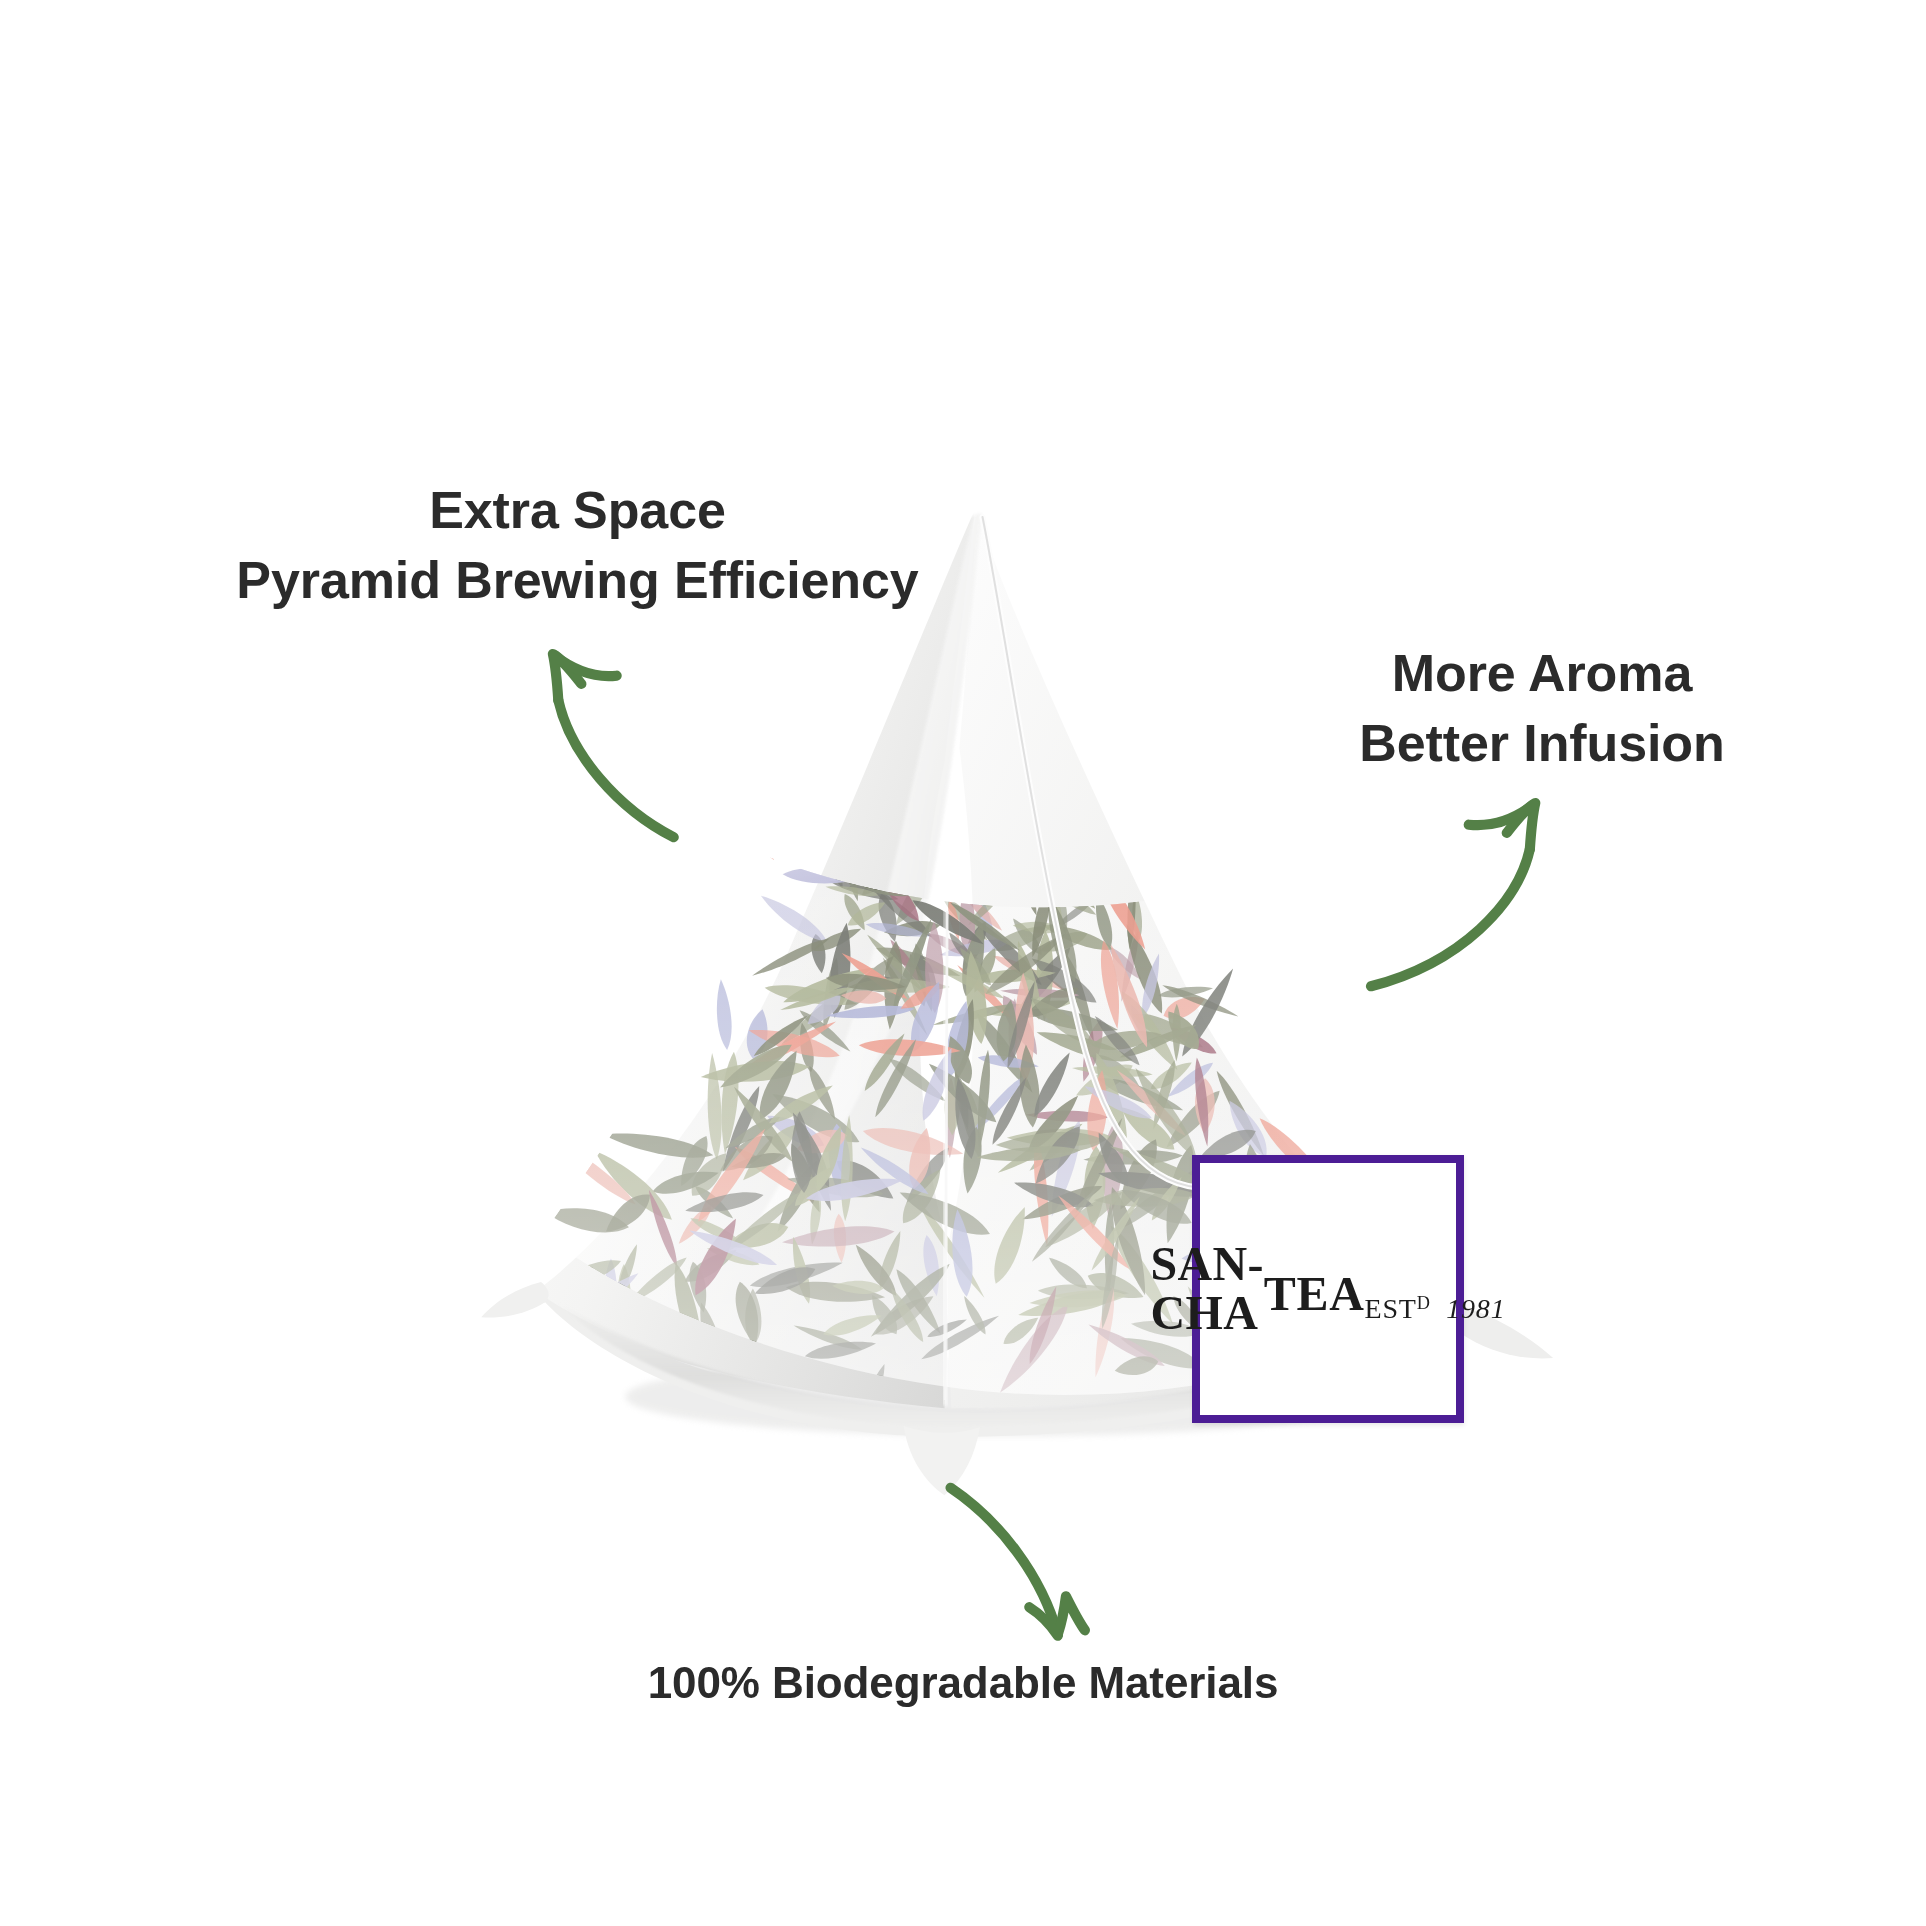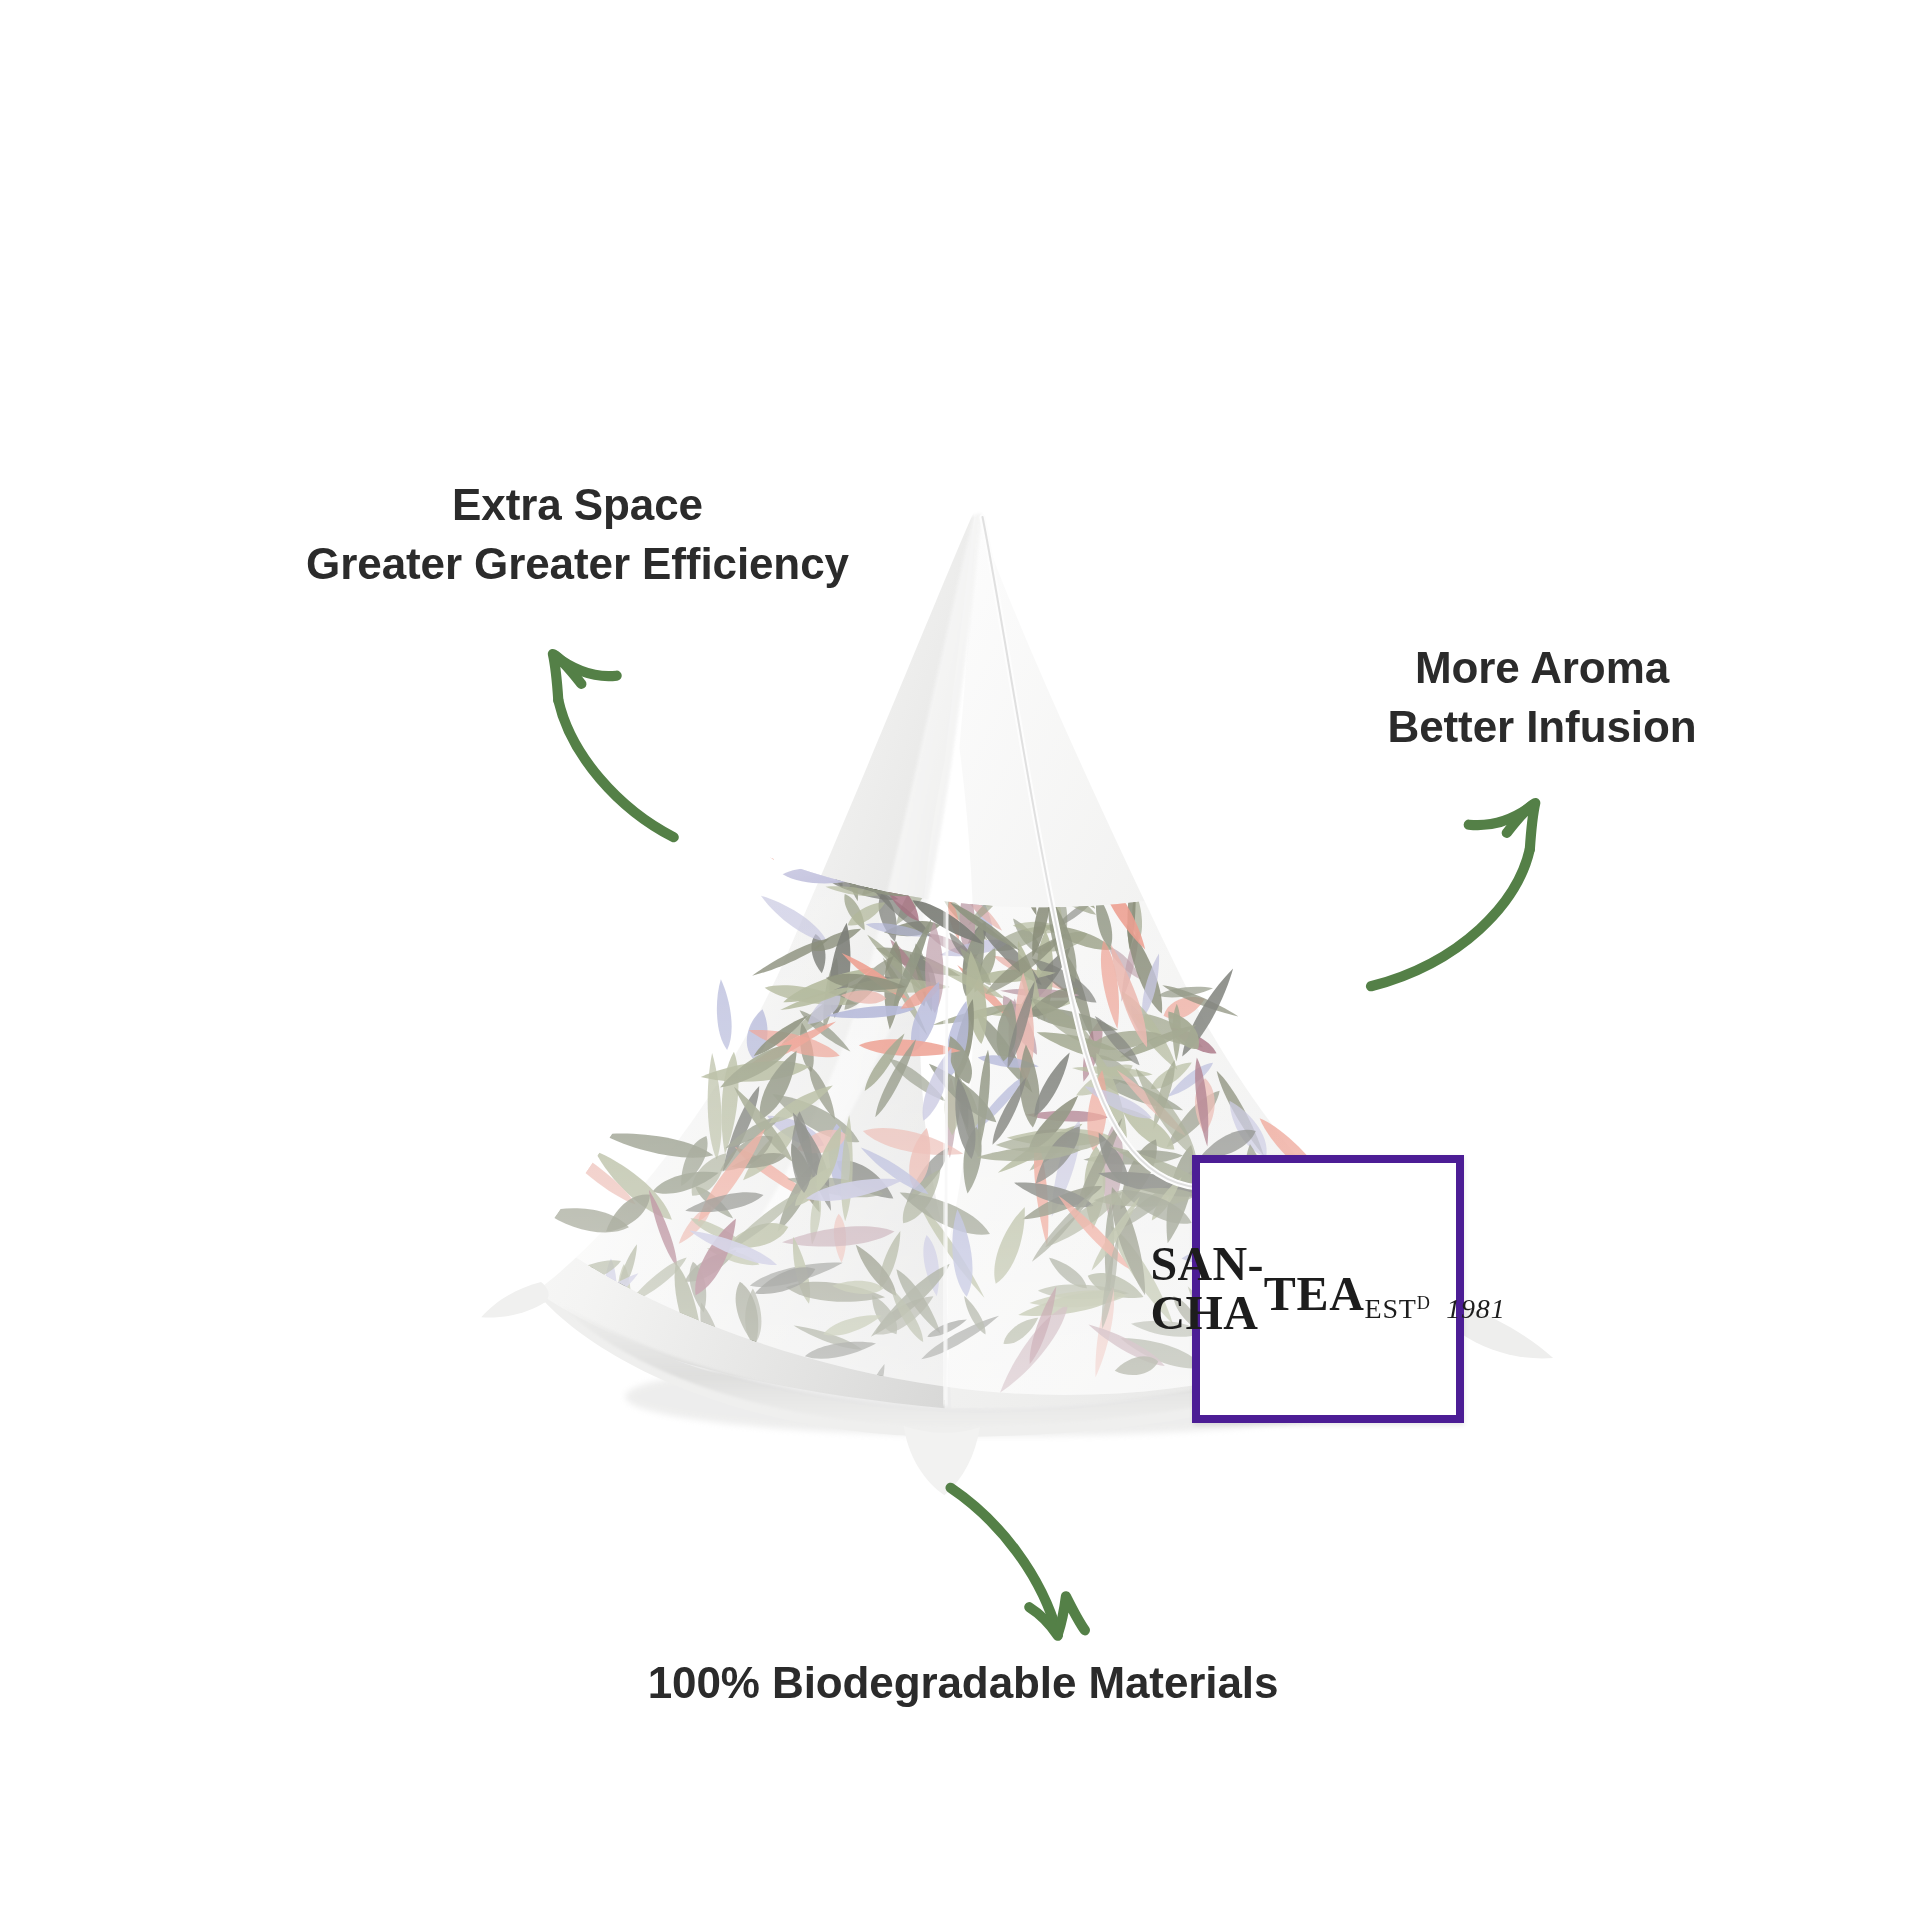--- a/index.html
+++ b/index.html
@@ -36,21 +36,21 @@
     font-size: 79px;
     font-weight: 700;
     letter-spacing: -0.3px;
     color: #6b9466;
   }
 
   
   .callout {
     position: absolute;
     color: #2b2b2b;
-    font-size: 44px;
+    font-size: 52px;
     font-weight: 600;
     line-height: 1.34;
     letter-spacing: -0.1px;
     white-space: nowrap;
   }
   .callout .cl { display: block; }
 
   #callout-left {
     left: 204px;
     top: 476px;
@@ -665,21 +665,21 @@
     <span class="lb-brand2">TEA</span>
     <span class="lb-est">
       <span>EST</span>
         <span class="est-sup">D</span>
         <span class="est-year">1981</span>
     </span>
   </div>
 
   <div id="callout-left" class="callout">
     <span class="cl">Extra Space</span>
-    <span class="cl">Greater Greater Efficiency</span>
+    <span class="cl">Pyramid Brewing Efficiency</span>
   </div>
 
   <svg id="arrow-left" class="arrow-svg" viewBox="0 0 330 360">
     <path d="M 52 150 C 70 230, 140 310, 222 352" fill="none" stroke="#548047" stroke-width="15" stroke-linecap="round"></path>
     <path d="M 52 150 C 50 120, 48 100, 44 82
              C 56 88, 70 106, 86 126" fill="none" stroke="#548047" stroke-width="15" stroke-linecap="round" stroke-linejoin="round"></path>
     <path d="M 46 84 C 72 104, 104 118, 138 114" fill="none" stroke="#548047" stroke-width="15" stroke-linecap="round"></path>
   </svg>
 
   <div id="callout-right" class="callout">

